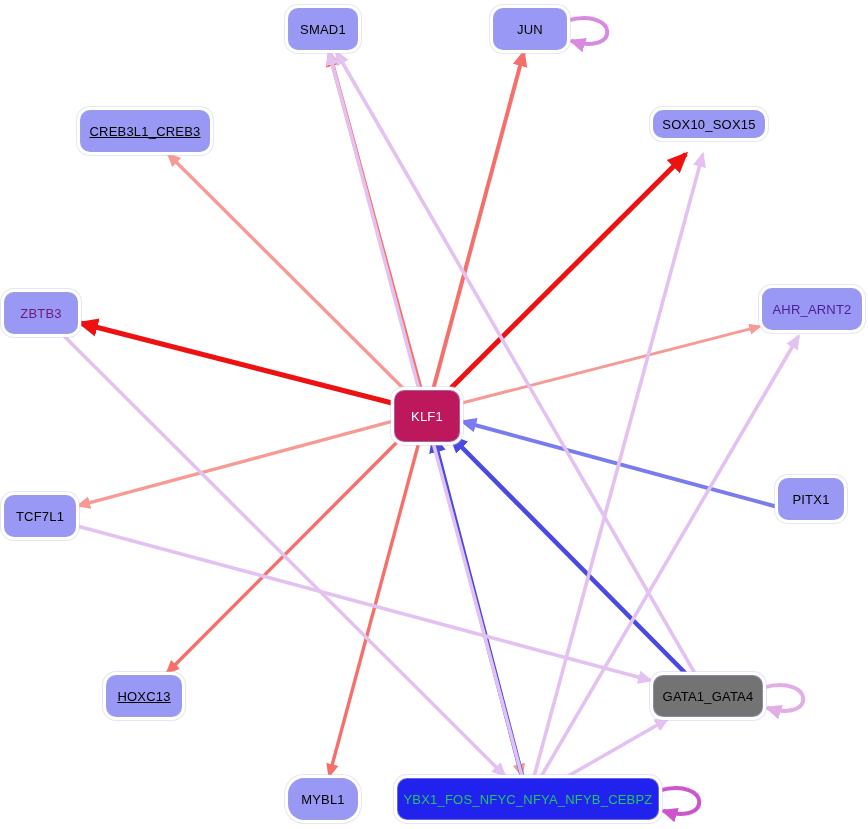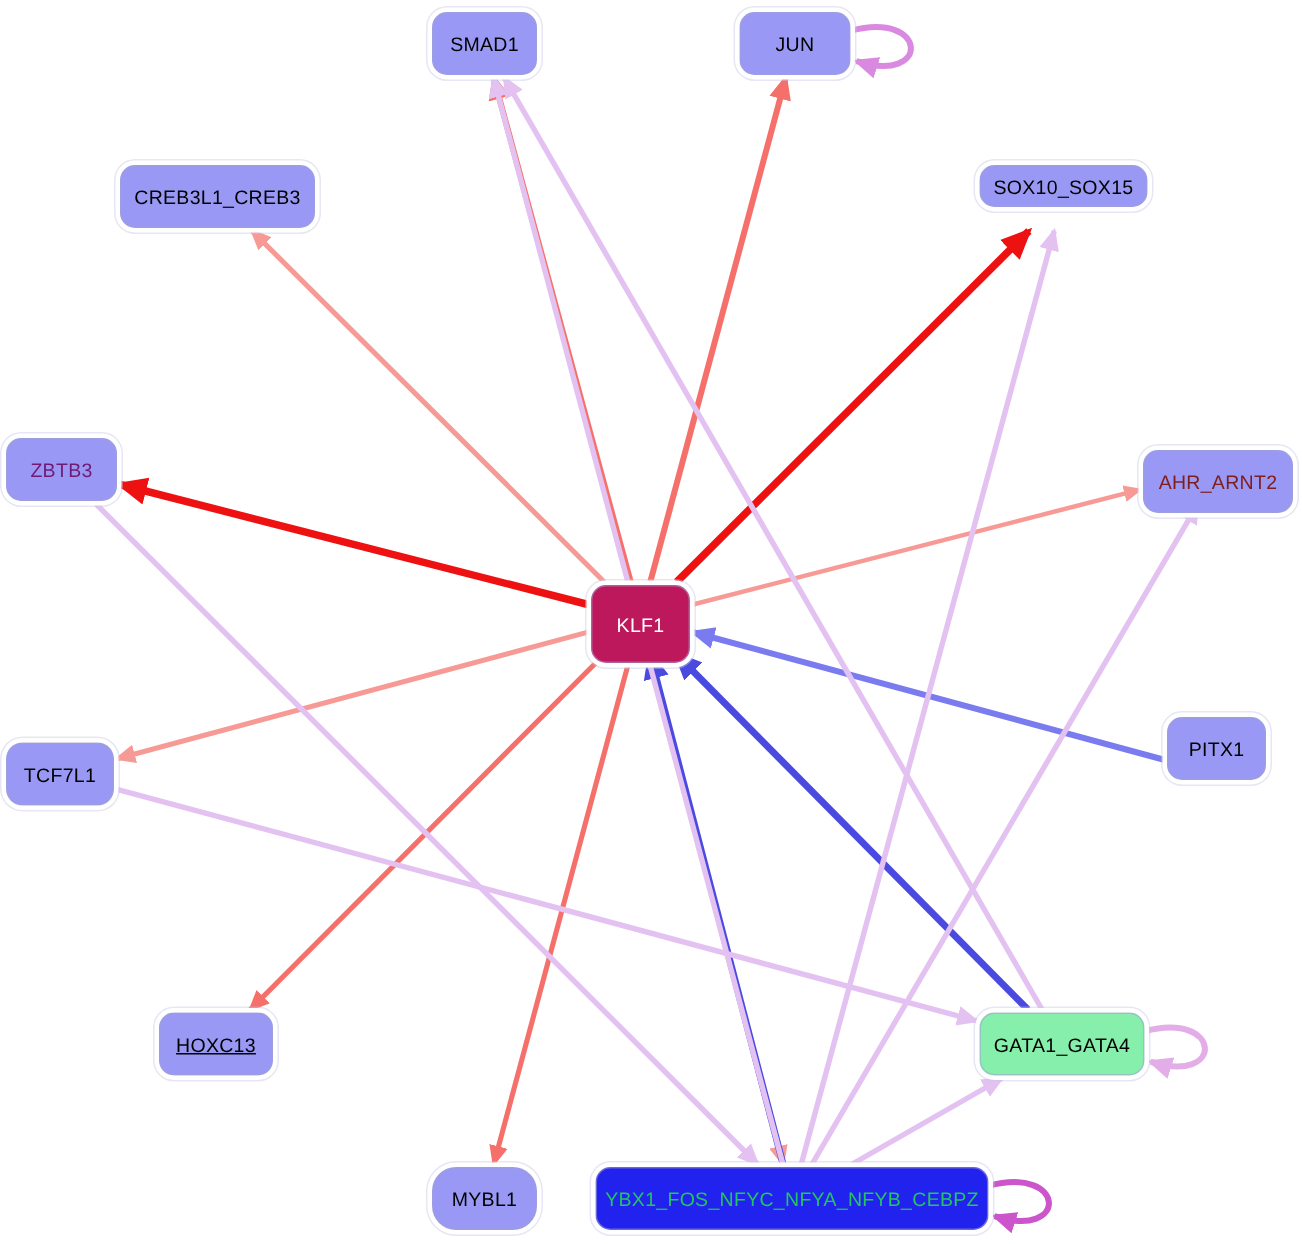--- a/index.html
+++ b/index.html
@@ -85,45 +85,45 @@
         <path d="M 659 790.6 C 711 776.6, 713 826.76, 663 810.76" fill="none" stroke="#cc55cc" stroke-width="4" marker-end="url(#mcc55cc)"></path>
       </g>
   </svg>
   <div id="nodes-layer">
       <div class="node" style="left: 288px; top: 8px; width: 70px; height: 42px; background: rgb(153, 153, 245); color: rgb(0, 0, 0);">
         <span class="node-label">SMAD1</span>
       </div>
       <div class="node" style="left: 493px; top: 8px; width: 74px; height: 42px; background: rgb(153, 153, 245); color: #000000;">
         <span class="node-label">JUN</span>
       </div>
-      <div class="node" style="left: 80px; top: 110px; width: 130px; height: 42px; background: rgb(153, 153, 245); color: rgb(0, 0, 0);">
+      <div class="node" style="left: 80px; top: 110px; width: 130px; height: 42px; background: rgb(153, 153, 245); color: rgb(0, 0, 0); text-decoration: underline;">
         <span class="node-label">CREB3L1_CREB3</span>
       </div>
       <div class="node" style="left: 653px; top: 110px; width: 112px; height: 28px; background: rgb(153, 153, 245); color: rgb(0, 0, 0);">
         <span class="node-label">SOX10_SOX15</span>
       </div>
       <div class="node" style="left: 4px; top: 292px; width: 74px; height: 42px; background: rgb(153, 153, 245); color: #701a75;">
         <span class="node-label">ZBTB3</span>
       </div>
-      <div class="node" style="left: 762px; top: 300px; width: 100px; height: 42px; background: rgb(153, 153, 245); color: #7f1d1d;">
+      <div class="node" style="left: 762px; top: 288px; width: 100px; height: 42px; background: rgb(153, 153, 245); color: #4c1d95;">
         <span class="node-label">AHR_ARNT2</span>
       </div>
       <div class="node" style="left: 394px; top: 390px; width: 66px; height: 52px; background: #be185d; color: rgb(255, 255, 255);">
         <span class="node-label">KLF1</span>
       </div>
-      <div class="node" style="left: 4px; top: 495px; width: 72px; height: 42px; background: rgb(153, 153, 245); color: rgb(0, 0, 0); border-radius: 11px;">
+      <div class="node" style="left: 4px; top: 495px; width: 72px; height: 42px; background: rgb(153, 153, 245); color: rgb(0, 0, 0);">
         <span class="node-label">TCF7L1</span>
       </div>
       <div class="node" style="left: 778px; top: 478px; width: 66px; height: 42px; background: rgb(153, 153, 245); color: #000000;">
         <span class="node-label">PITX1</span>
       </div>
       <div class="node" style="left: 106px; top: 675px; width: 76px; height: 42px; background: rgb(153, 153, 245); color: rgb(0, 0, 0); text-decoration: underline;">
         <span class="node-label">HOXC13</span>
       </div>
-      <div class="node" style="left: 653px; top: 675px; width: 110px; height: 42px; background: #86efac; color: rgb(0, 0, 0);">
+      <div class="node" style="left: 653px; top: 675px; width: 110px; height: 42px; background: #737373; color: rgb(0, 0, 0);">
         <span class="node-label">GATA1_GATA4</span>
       </div>
       <div class="node" style="left: 288px; top: 778px; width: 70px; height: 42px; background: rgb(153, 153, 245); color: rgb(0, 0, 0); border-radius: 16px;">
         <span class="node-label">MYBL1</span>
       </div>
       <div class="node" style="left: 397px; top: 778px; width: 262px; height: 42px; background: rgb(34, 34, 238); color: #22c55e;">
         <span class="node-label">YBX1_FOS_NFYC_NFYA_NFYB_CEBPZ</span>
       </div>
     </div>
 </div>

